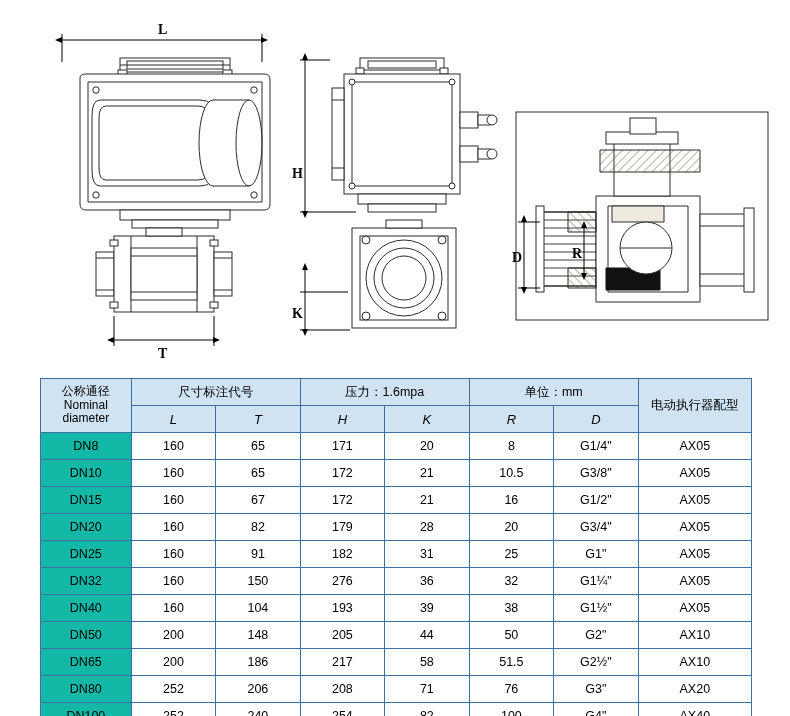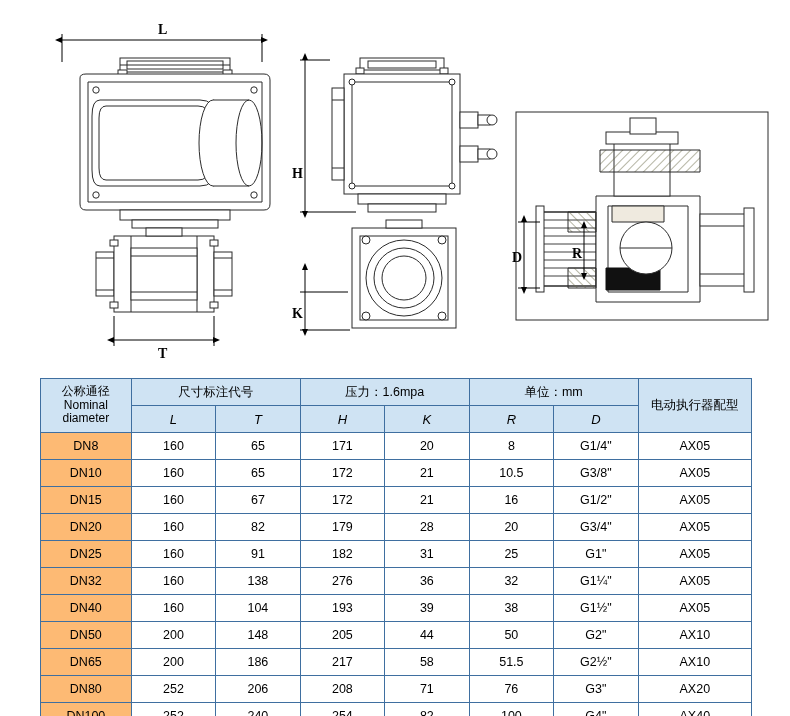--- a/index.html
+++ b/index.html
@@ -53,21 +53,21 @@
     padding: 0;
     height: 26px;
     font-weight: normal;
     color: #000;
   }
   .hdr-blue {
     background: #cfe3f3;
     margin-top: 27px;
   }
   .row-label {
-    background: #fdba74;
+    background: #14b8a6;
   }
   .two-line {
     line-height: 1.15;
     font-size: 12px;
     padding: 2px 1px;
   }
   .sub-hdr {
     background: #cfe3f3;
     font-style: italic;
     font-size: 13px;
@@ -359,21 +359,21 @@
           <td class="cell">91</td>
           <td class="cell">182</td>
           <td class="cell">31</td>
           <td class="cell">25</td>
           <td class="cell">G1"</td>
           <td class="cell">AX05</td>
         </tr>
         <tr>
           <td class="row-label">DN32</td>
           <td class="cell">160</td>
-          <td class="cell">138</td>
+          <td class="cell">150</td>
           <td class="cell">276</td>
           <td class="cell">36</td>
           <td class="cell">32</td>
           <td class="cell">G1¼"</td>
           <td class="cell">AX05</td>
         </tr>
         <tr>
           <td class="row-label">DN40</td>
           <td class="cell">160</td>
           <td class="cell">104</td>

